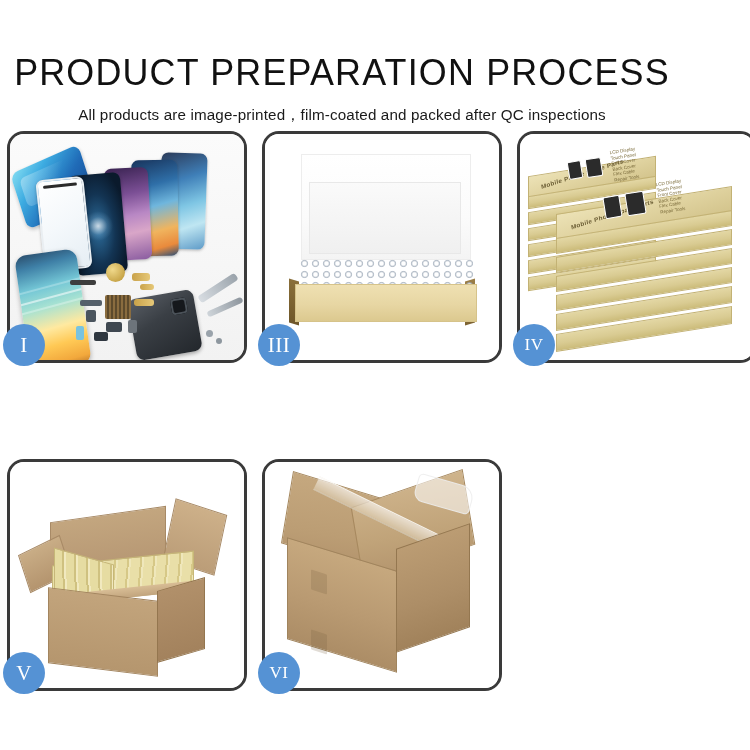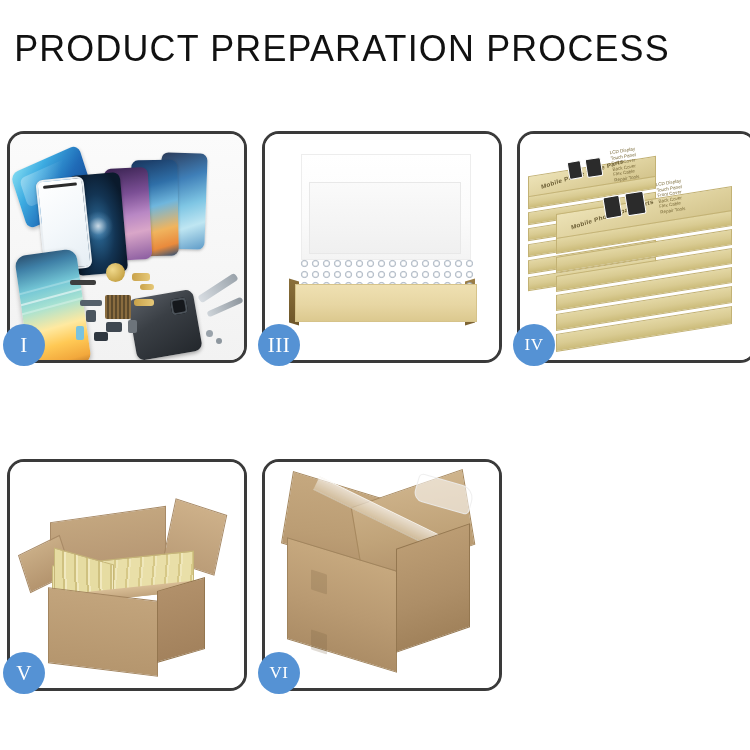--- a/index.html
+++ b/index.html
@@ -11,21 +11,21 @@
     width: 750px;
     height: 750px;
     font-family: "Liberation Sans", sans-serif;
     overflow: hidden;
     position: relative;
   }
 
   
   .header {
     width: 684px;
-    padding-top: 30px;
+    padding-top: 54px;
     text-align: center;
   }
   .title {
     font-family: "Liberation Sans", sans-serif;
     font-size: 37px;
     font-weight: 400;
     letter-spacing: 1.2px;
     color: #111111;
     line-height: 1;
     transform: scaleX(0.97);
@@ -509,20 +509,21 @@
     position: absolute;
     background: rgba(120,96,64,0.22);
     border-radius: 1px;
   }
 </style>
 </head>
 <body>
 
 <div class="header">
   <div class="title">PRODUCT PREPARATION PROCESS</div>
+  <div class="subtitle">All products are image-printed，film-coated and packed after QC inspections</div>
 </div>
 
 <div class="grid">
 
   <div class="card">
     <div class="card-clip p1">
       <div class="film"></div>
       <div class="phone-fan">
         <div class="ph ph-e"></div>
         <div class="ph ph-d"></div>

